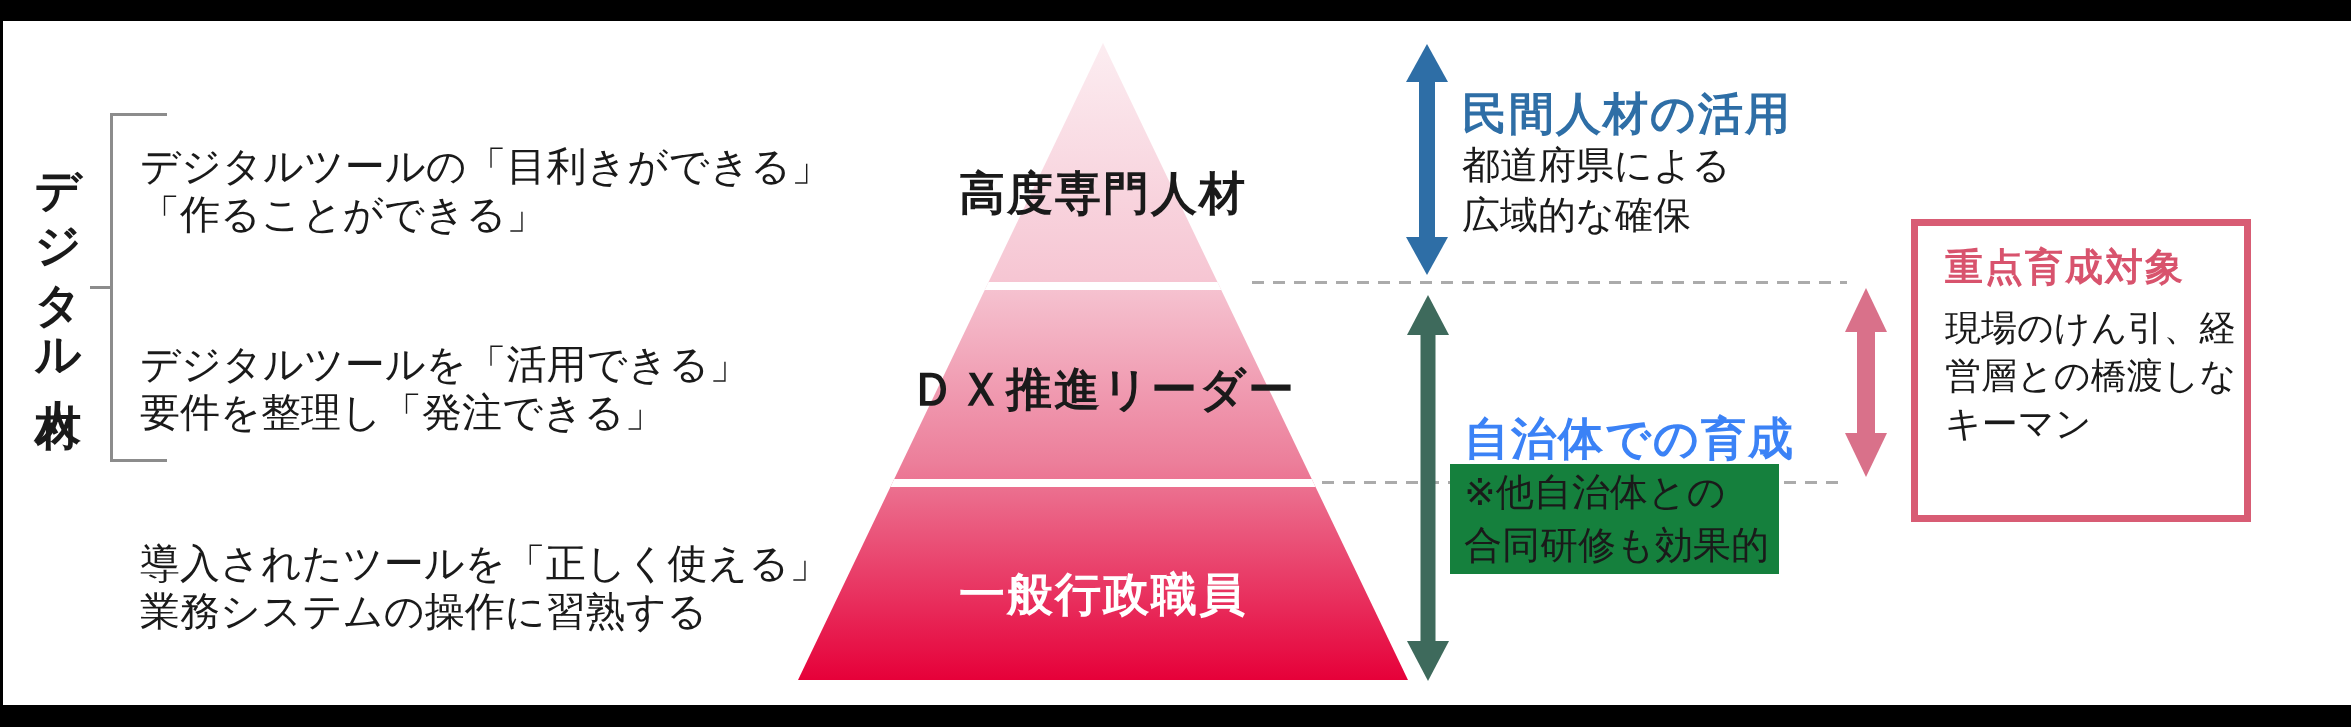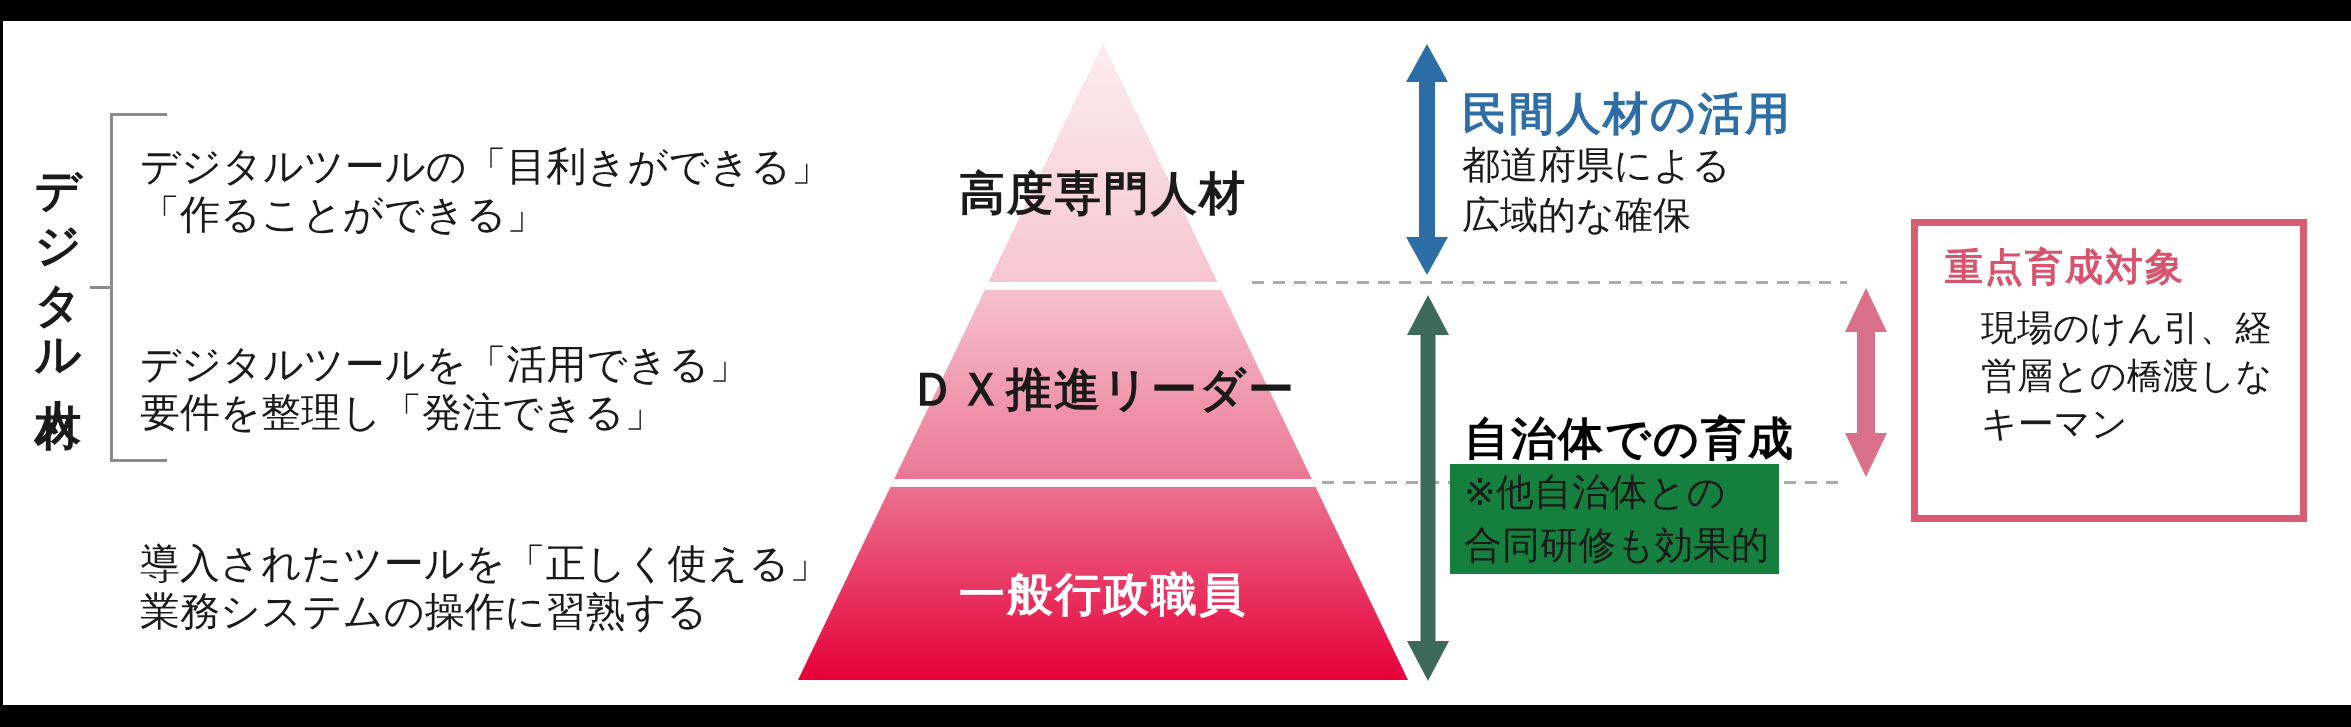--- a/index.html
+++ b/index.html
@@ -78,32 +78,32 @@
   .arrow-green .head-down{bottom:0;border-top:40px solid #3E6A5C;}
   .arrow-pink{left:1845px;top:288px;width:42px;height:189px;}
   .arrow-pink .shaft{top:40px;bottom:40px;width:18px;background:#D9718A;}
   .arrow-pink .head-up{top:0;border-bottom:44px solid #D9718A;}
   .arrow-pink .head-down{bottom:0;border-top:44px solid #D9718A;}
 
   
   .ann-title{position:absolute;font-size:45px;font-weight:bold;white-space:nowrap;letter-spacing:2px;}
   .ann-title-blue{left:1462px;top:84px;color:#2E6EA6;}
   .ann-lines-blue{position:absolute;left:1462px;top:140px;font-size:38px;line-height:50px;white-space:nowrap;}
-  .ann-title-green{left:1464px;top:409px;color:#000000;}
+  .ann-title-green{left:1464px;top:409px;color:#3b82f6;}
   .ann-lines-green{position:absolute;left:1450px;top:464px;background:#15803d;
     padding:2px 10px 2px 14px;font-size:38px;line-height:53px;white-space:nowrap;}
 
   
   .pri-box{
-    position:absolute;left:1911px;top:219px;width:396px;height:303px;
+    position:absolute;left:1911px;top:219px;width:340px;height:303px;
     border:7px solid #D85C74;background:#ffffff;box-sizing:border-box;
     padding:16px 0 0 27px;
   }
   .pri-title{font-size:38px;font-weight:bold;color:#D8536D;letter-spacing:2px;white-space:nowrap;margin:0 0 11px 0;}
-  .pri-body{font-size:36px;line-height:48px;color:#1a1a1a;white-space:nowrap;margin-left:36px;}
+  .pri-body{font-size:36px;line-height:48px;color:#1a1a1a;white-space:nowrap;}
 </style>
 </head>
 <body>
 
 <div id="stage">
 
   <div class="bar bar-top"></div>
   <div class="bar bar-bottom"></div>
   <div class="bar bar-left"></div>
 

